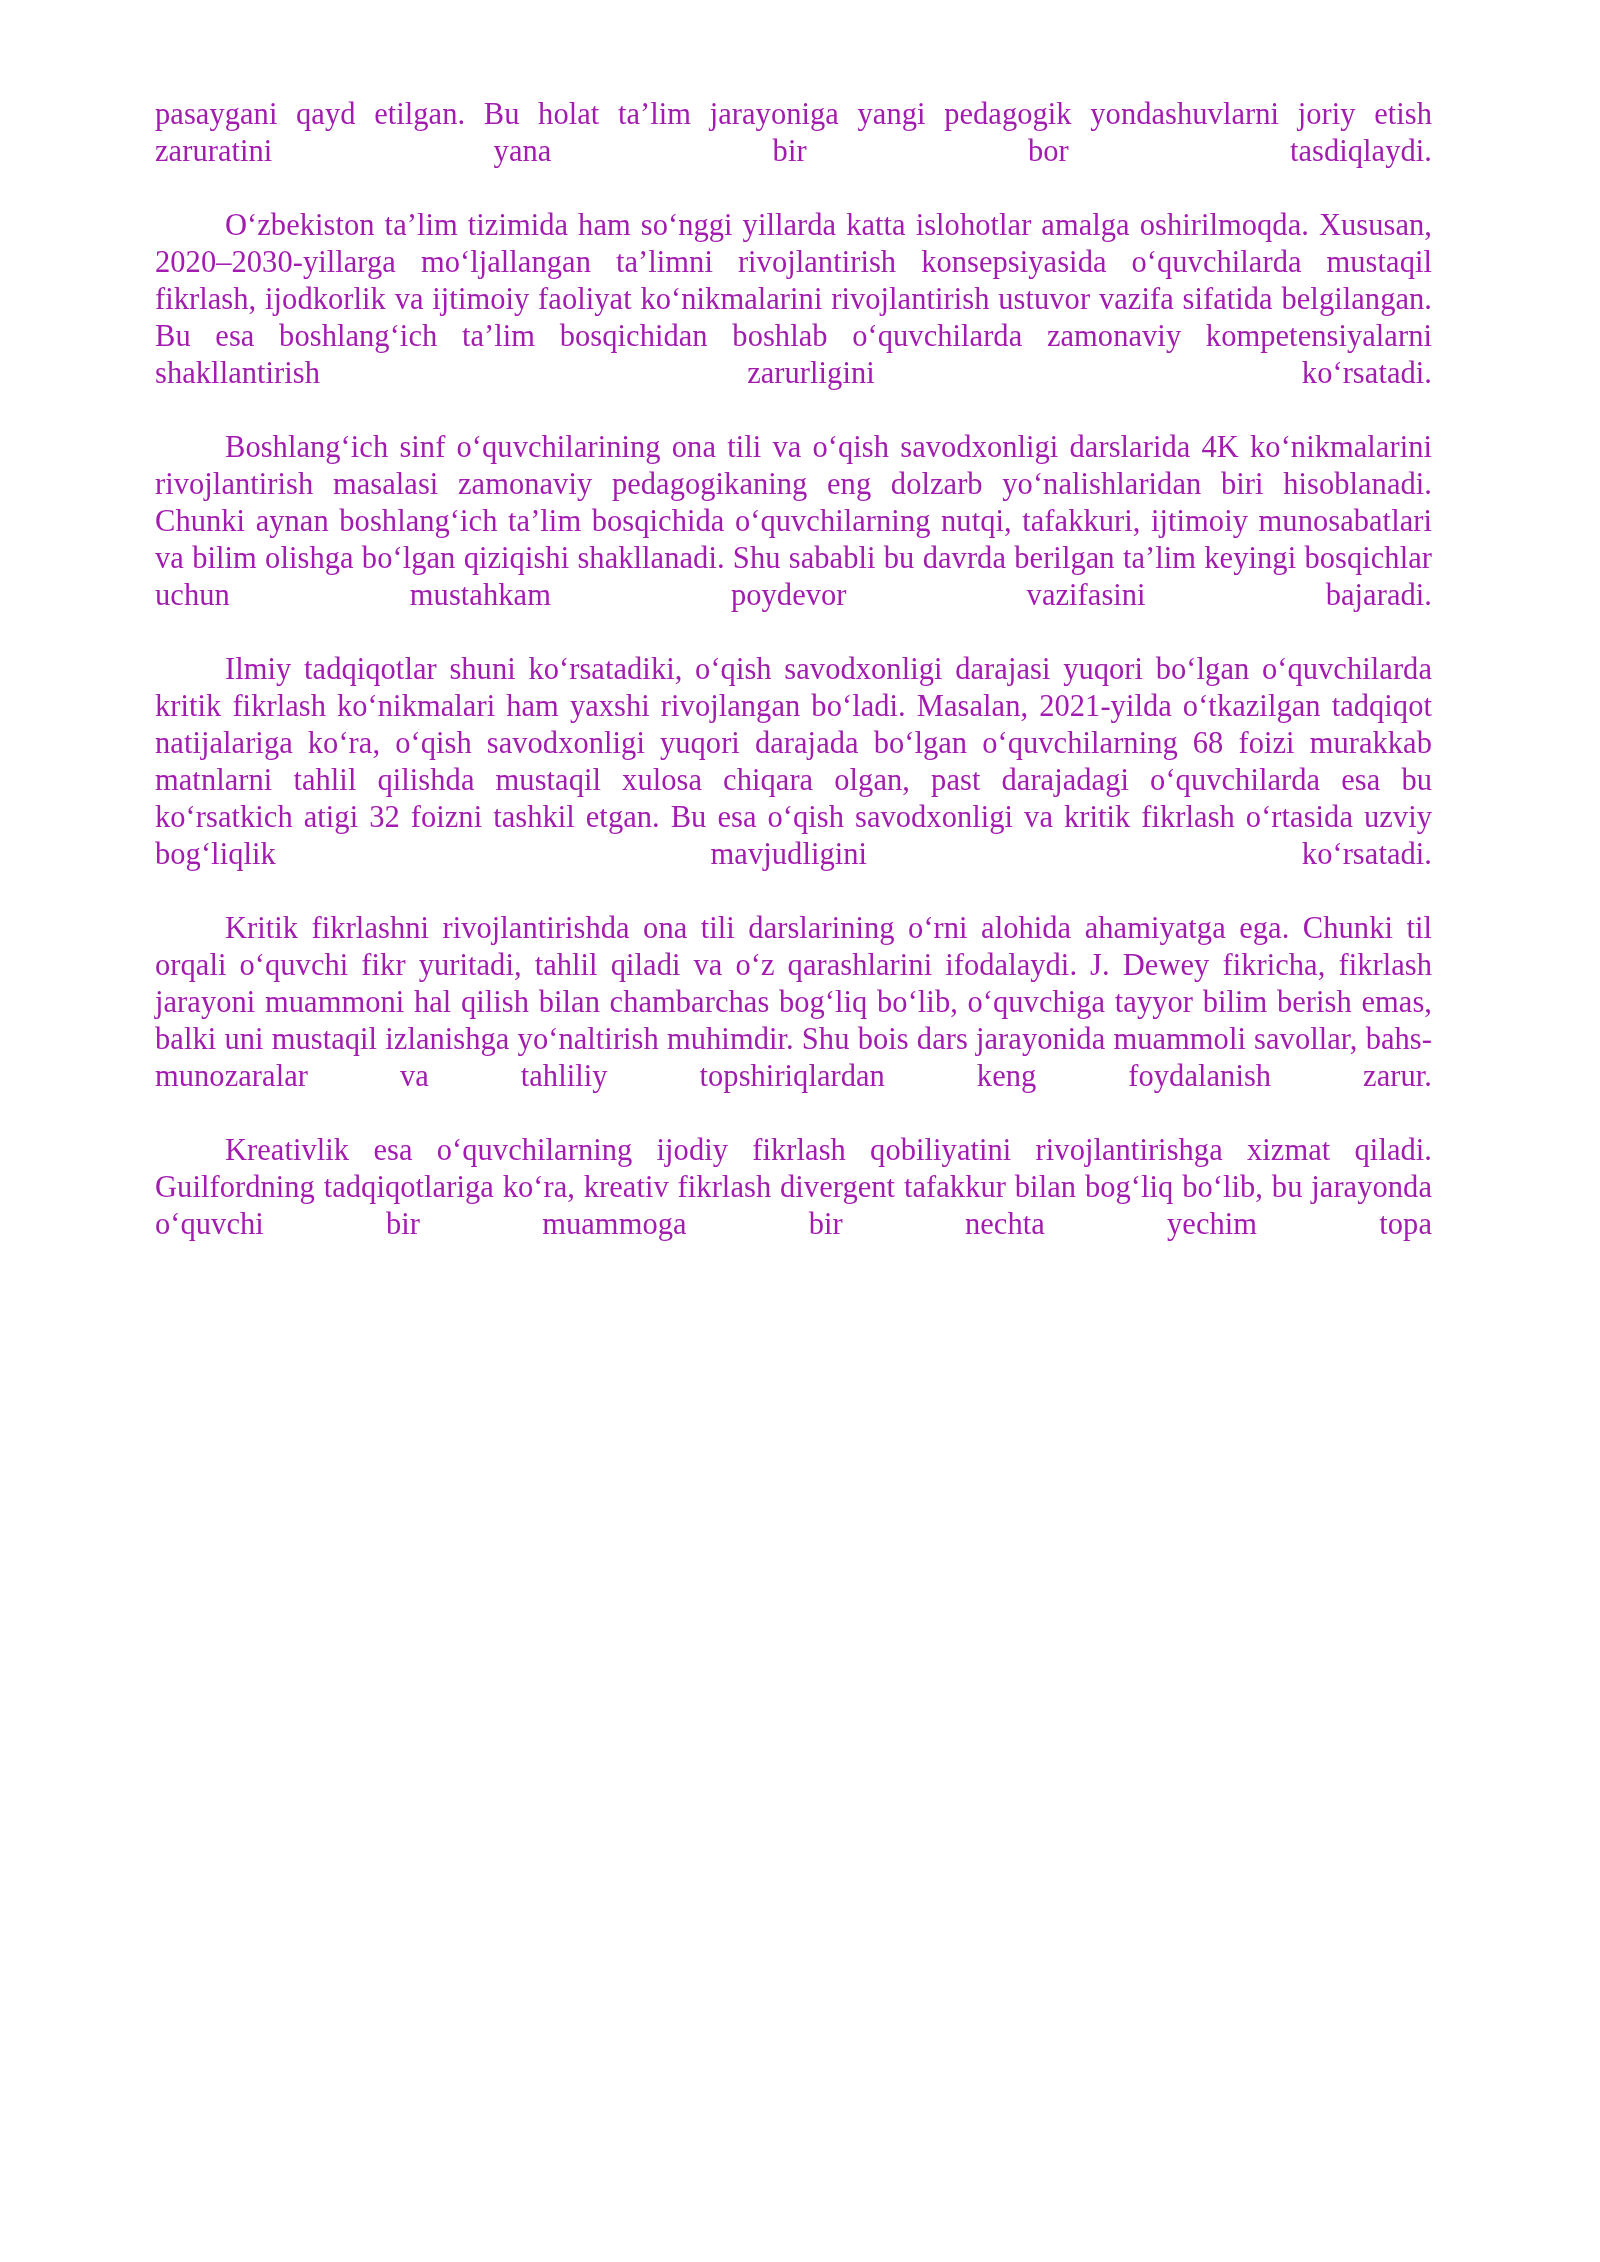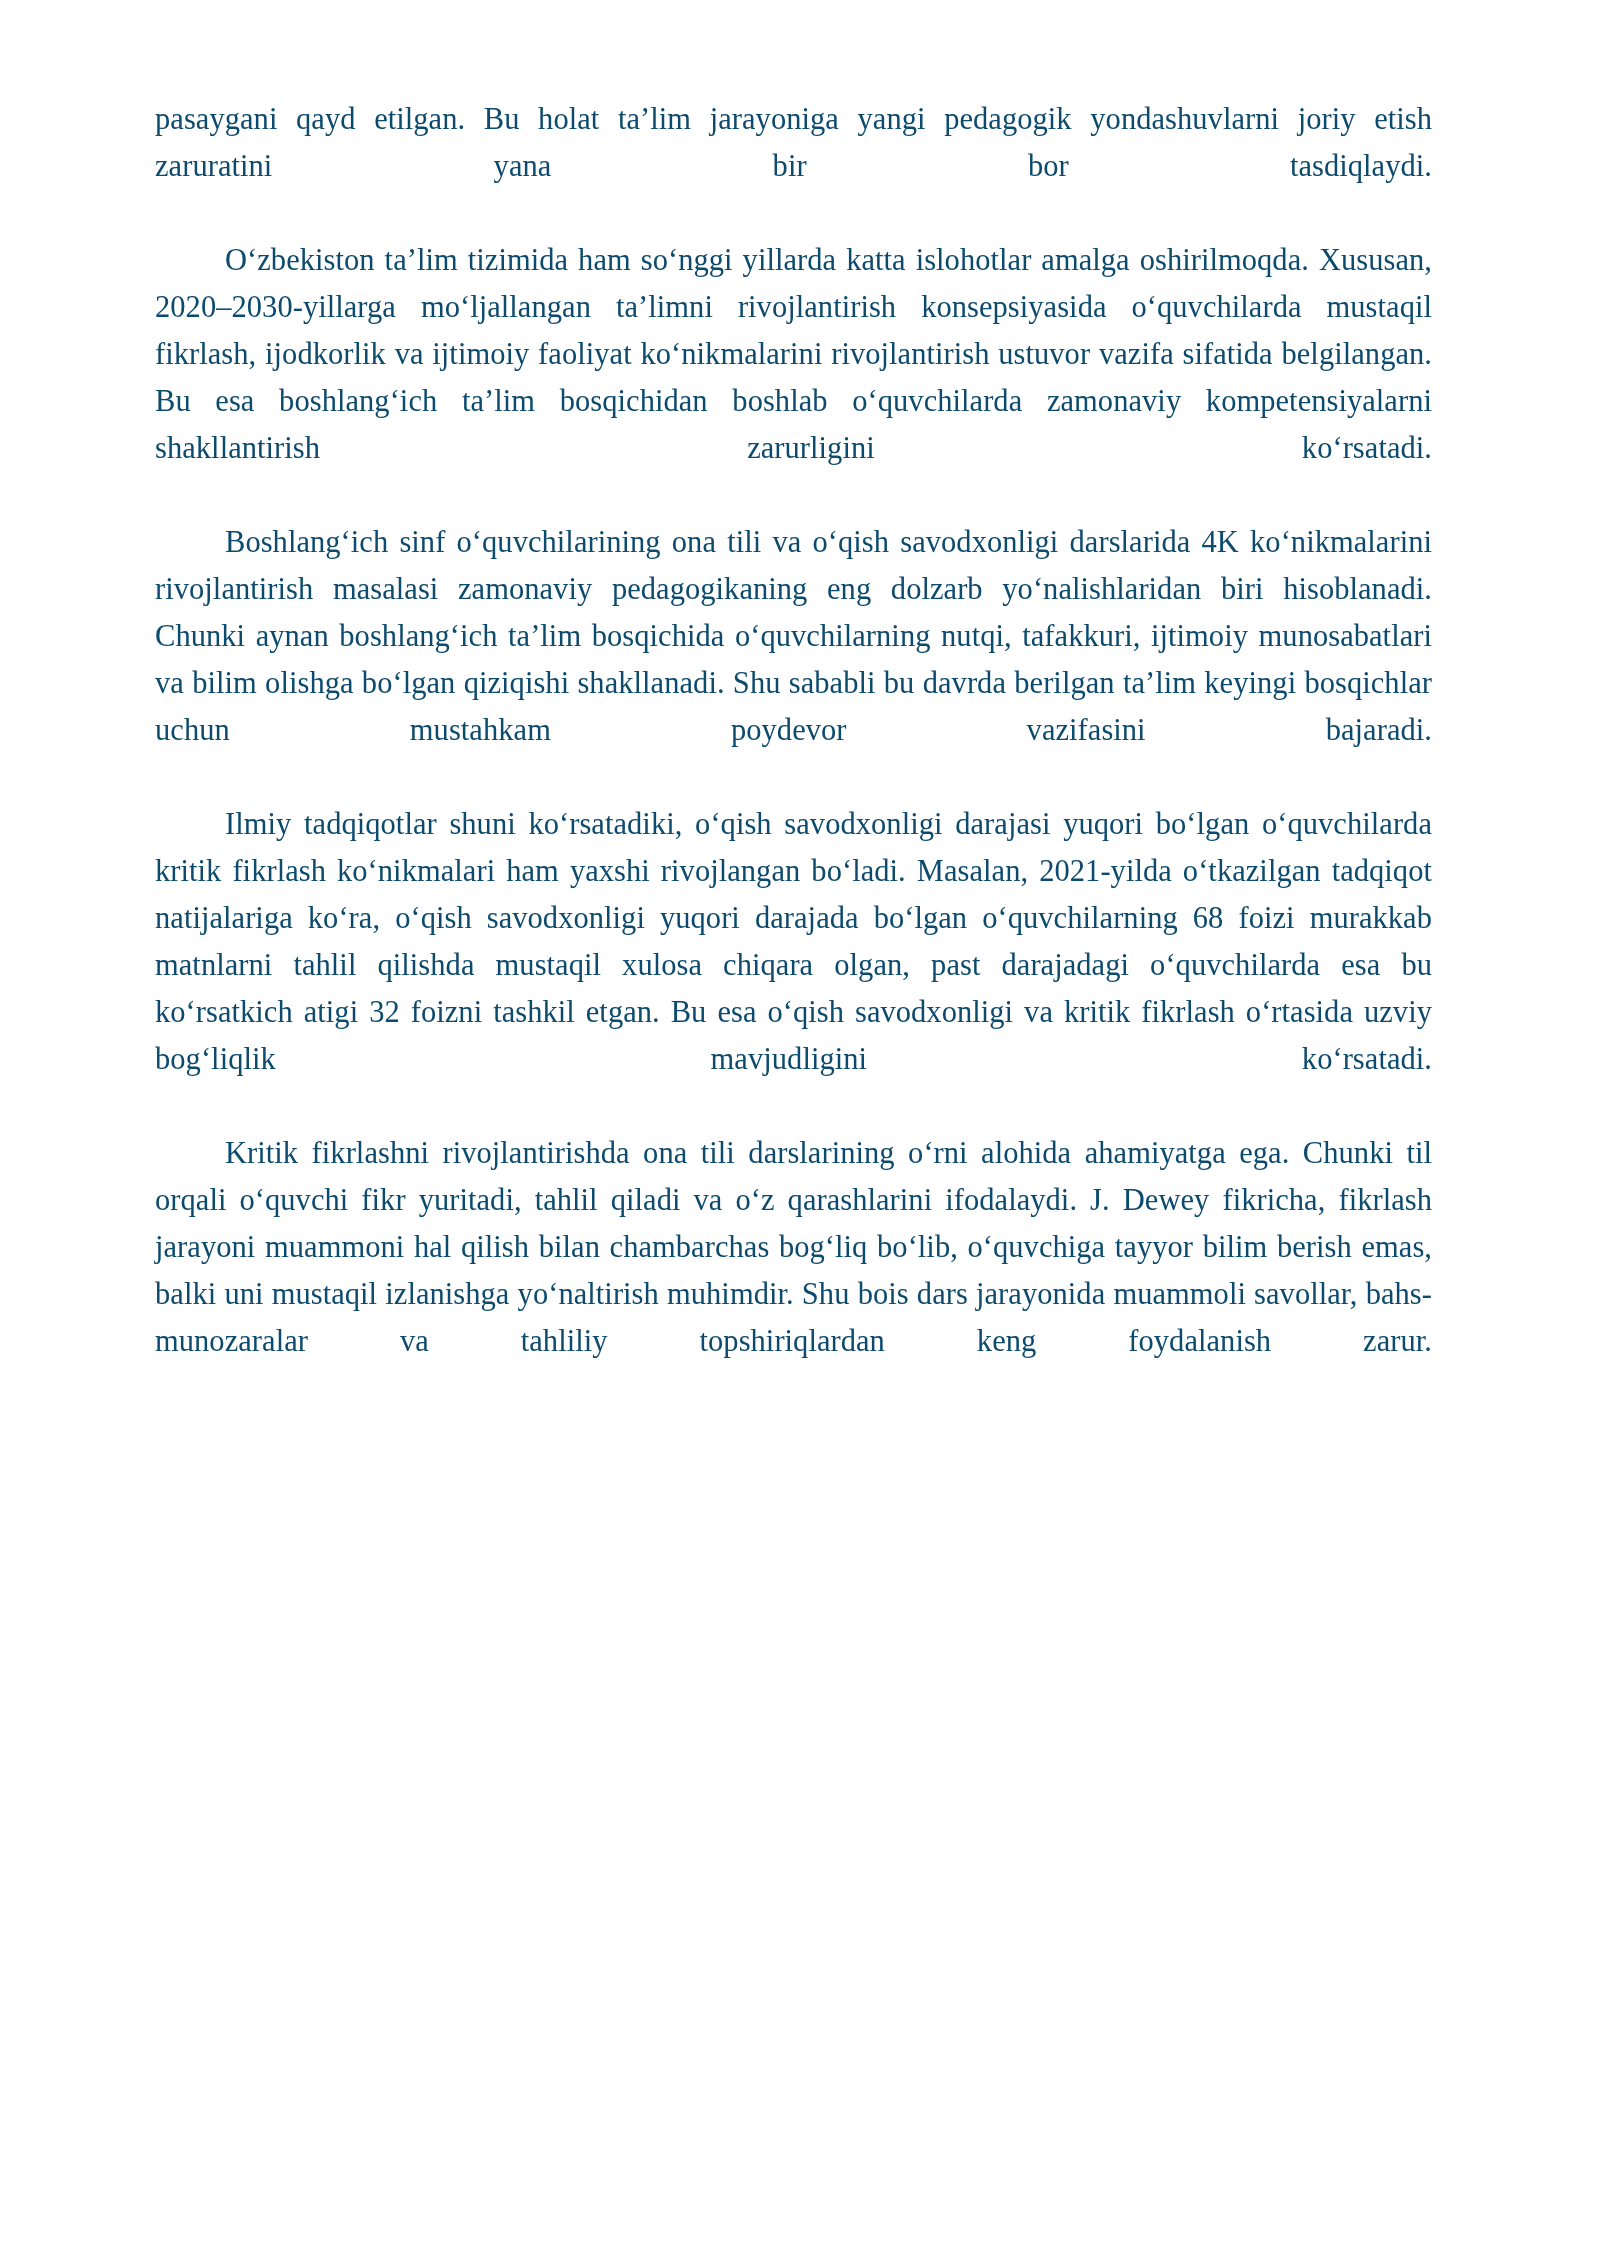--- a/index.html
+++ b/index.html
@@ -23,25 +23,25 @@
   .text-block {
     position: absolute;
     left: 155px;
     top: 96px;
     width: 1292px;
   }
   p.para {
     margin: 0 15px 0 0;
     padding: 0;
     font-size: 30.5px;
-    line-height: 47px;
+    line-height: 37px;
     text-align: justify;
     text-justify: inter-word;
     text-indent: 70px;
-    color: #0c4a6e;
+    color: #a21caf;
     letter-spacing: 0.05px;
     word-spacing: 0.2px;
     hyphens: none;
     -webkit-hyphens: none;
   }
   p.para.continuation {
     text-indent: 0;
   }
   
   p.para::after {
@@ -53,14 +53,15 @@
 </head>
 <body>
 
 <div class="page">
   <div class="text-block">
     <p class="para continuation">pasaygani qayd etilgan. Bu holat ta’lim jarayoniga yangi pedagogik yondashuvlarni joriy etish zaruratini yana bir bor tasdiqlaydi.</p>
     <p class="para">Oʻzbekiston ta’lim tizimida ham soʻnggi yillarda katta islohotlar amalga oshirilmoqda. Xususan, 2020–2030-yillarga moʻljallangan ta’limni rivojlantirish konsepsiyasida oʻquvchilarda mustaqil fikrlash, ijodkorlik va ijtimoiy faoliyat koʻnikmalarini rivojlantirish ustuvor vazifa sifatida belgilangan. Bu esa boshlangʻich ta’lim bosqichidan boshlab oʻquvchilarda zamonaviy kompetensiyalarni shakllantirish zarurligini koʻrsatadi.</p>
     <p class="para">Boshlangʻich sinf oʻquvchilarining ona tili va oʻqish savodxonligi darslarida 4K koʻnikmalarini rivojlantirish masalasi zamonaviy pedagogikaning eng dolzarb yoʻnalishlaridan biri hisoblanadi. Chunki aynan boshlangʻich ta’lim bosqichida oʻquvchilarning nutqi, tafakkuri, ijtimoiy munosabatlari va bilim olishga boʻlgan qiziqishi shakllanadi. Shu sababli bu davrda berilgan ta’lim keyingi bosqichlar uchun mustahkam poydevor vazifasini bajaradi.</p>
     <p class="para">Ilmiy tadqiqotlar shuni koʻrsatadiki, oʻqish savodxonligi darajasi yuqori boʻlgan oʻquvchilarda kritik fikrlash koʻnikmalari ham yaxshi rivojlangan boʻladi. Masalan, 2021-yilda oʻtkazilgan tadqiqot natijalariga koʻra, oʻqish savodxonligi yuqori darajada boʻlgan oʻquvchilarning 68 foizi murakkab matnlarni tahlil qilishda mustaqil xulosa chiqara olgan, past darajadagi oʻquvchilarda esa bu koʻrsatkich atigi 32 foizni tashkil etgan. Bu esa oʻqish savodxonligi va kritik fikrlash oʻrtasida uzviy bogʻliqlik mavjudligini koʻrsatadi.</p>
     <p class="para">Kritik fikrlashni rivojlantirishda ona tili darslarining oʻrni alohida ahamiyatga ega. Chunki til orqali oʻquvchi fikr yuritadi, tahlil qiladi va oʻz qarashlarini ifodalaydi. J. Dewey fikricha, fikrlash jarayoni muammoni hal qilish bilan chambarchas bogʻliq boʻlib, oʻquvchiga tayyor bilim berish emas, balki uni mustaqil izlanishga yoʻnaltirish muhimdir. Shu bois dars jarayonida muammoli savollar, bahs-munozaralar va tahliliy topshiriqlardan keng foydalanish zarur.</p>
+    <p class="para">Kreativlik esa oʻquvchilarning ijodiy fikrlash qobiliyatini rivojlantirishga xizmat qiladi. Guilfordning tadqiqotlariga koʻra, kreativ fikrlash divergent tafakkur bilan bogʻliq boʻlib, bu jarayonda oʻquvchi bir muammoga bir nechta yechim topa</p>
   </div>
 </div>
 
 </body></html>

